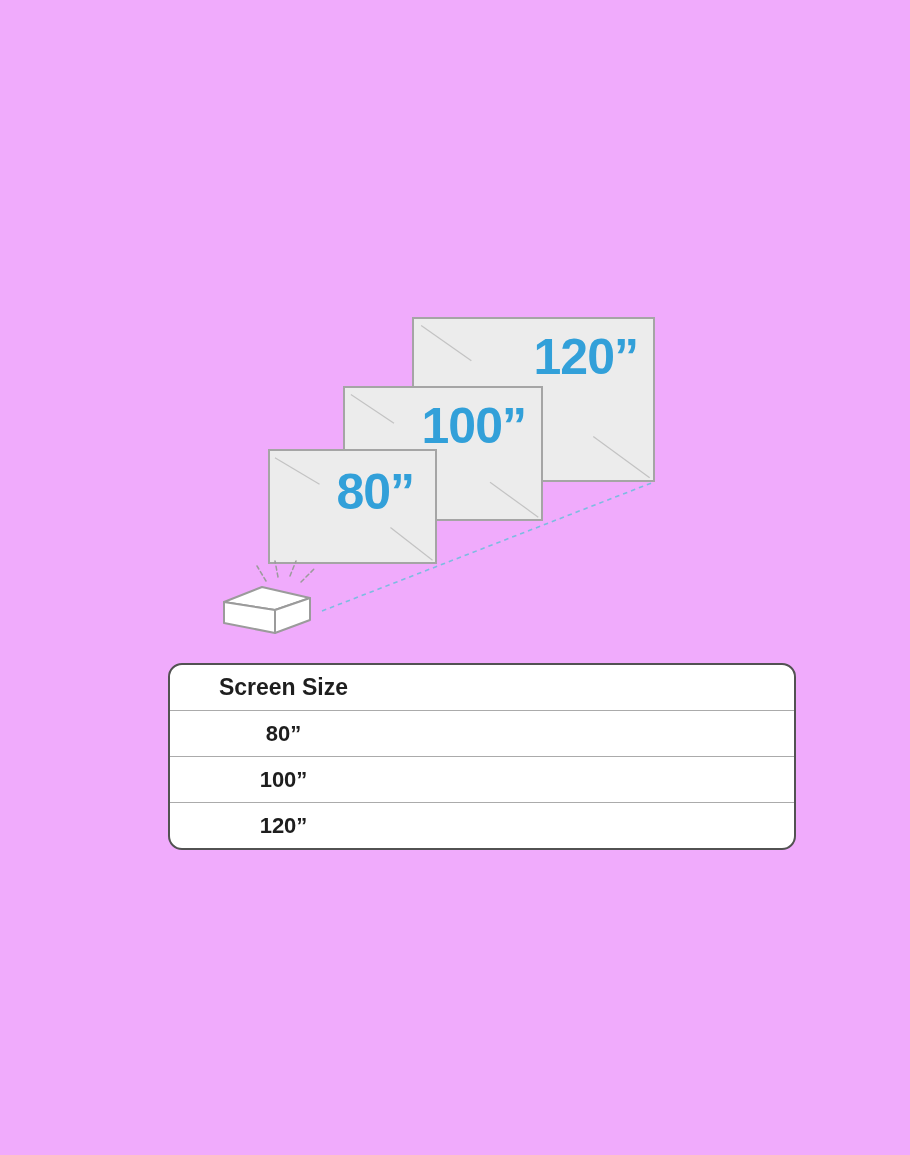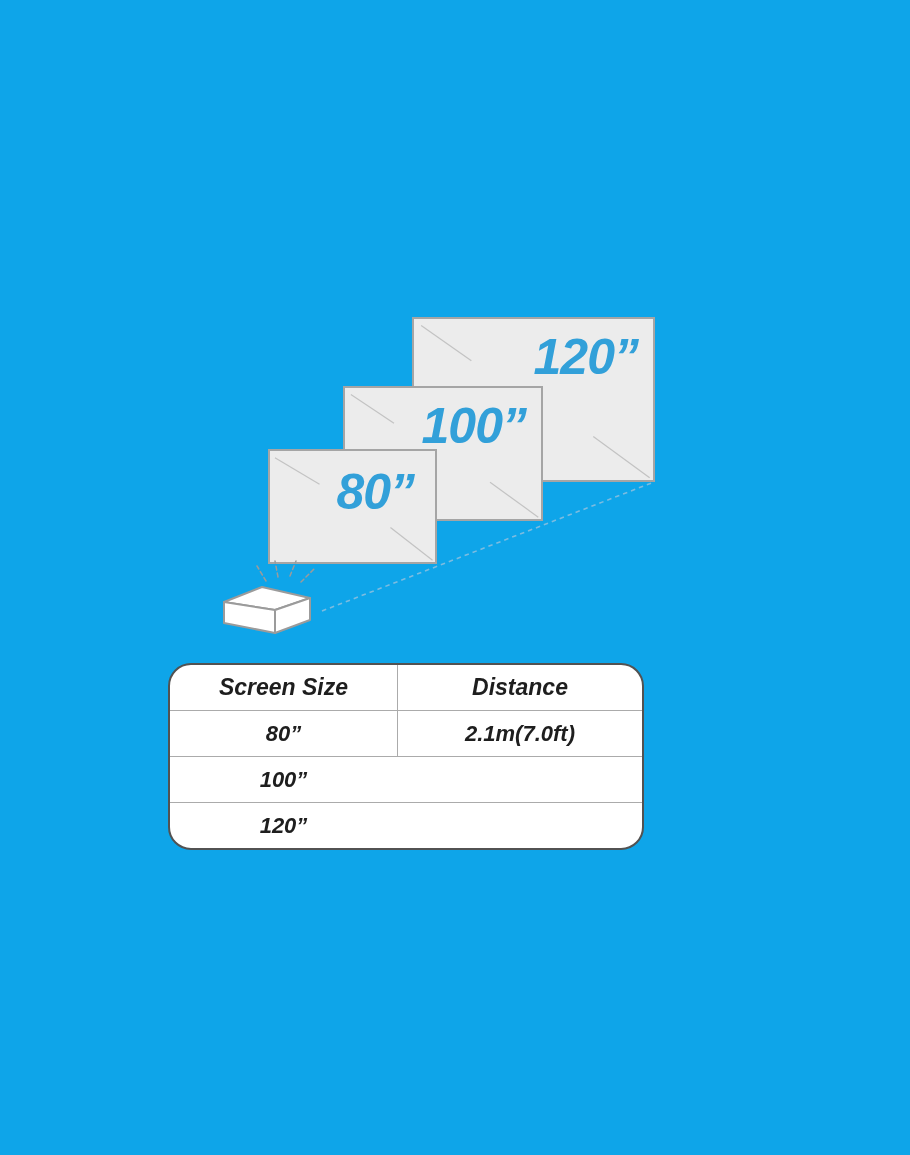--- a/index.html
+++ b/index.html
@@ -13,23 +13,22 @@
     --table-divider:#ABABAB;
     --text-dark:#1E1E1E;
   }
   *{margin:0;padding:0;box-sizing:border-box;}
   html,body{background:#ffffff;}
   body{font-family:"Liberation Sans", sans-serif;}
   .page{
     position:relative;
     width:910px;
     height:1155px;
-    background:#0ea5e9;
+    background:#f0abfc;
     overflow:hidden;
-    font-style:italic;
   }
   
   .screen{
     position:absolute;
     background:var(--screen-fill);
     border:2px solid var(--screen-border);
   }
   .screen svg{position:absolute;left:0;top:0;width:100%;height:100%;display:block;}
   .s120{left:412px;top:317px;width:243px;height:165px;z-index:1;}
   .s100{left:343px;top:386px;width:200px;height:135px;z-index:2;}
@@ -51,24 +50,24 @@
     left:0;top:0;
     width:910px;height:1155px;
     z-index:4;
     pointer-events:none;
   }
   
   .spec-table{
     position:absolute;
     left:168px;
     top:663px;
-    width:476px;
+    width:628px;
     height:187px;
     border:2px solid var(--table-border);
-    border-radius:23px;
+    border-radius:14px;
     overflow:hidden;
     display:flex;
     flex-direction:column;
     background:#ffffff;
     z-index:5;
   }
   .tr{display:flex;flex:1;}
   .tr + .tr{border-top:1.5px solid var(--table-divider);}
   .cell{
     display:flex;
@@ -125,25 +124,23 @@
       <line x1="266" y1="581" x2="257" y2="566"></line>
       <line x1="278" y1="577" x2="275" y2="561"></line>
       <line x1="290" y1="576" x2="296" y2="561"></line>
       <line x1="301" y1="582" x2="314" y2="569"></line>
     </g>
   </svg>
 
   <div class="spec-table">
     <div class="tr header">
       <div class="cell col1">Screen Size</div>
-      <div class="cell col2">Distance</div>
     </div>
     <div class="tr">
       <div class="cell col1">80”</div>
-      <div class="cell col2">2.1m(7.0ft)</div>
     </div>
     <div class="tr">
       <div class="cell col1">100”</div>
     </div>
     <div class="tr">
       <div class="cell col1">120”</div>
     </div>
   </div>
 
 </div>

